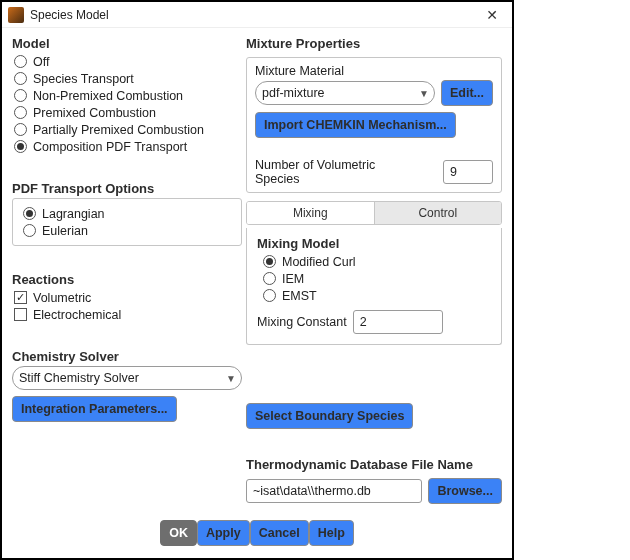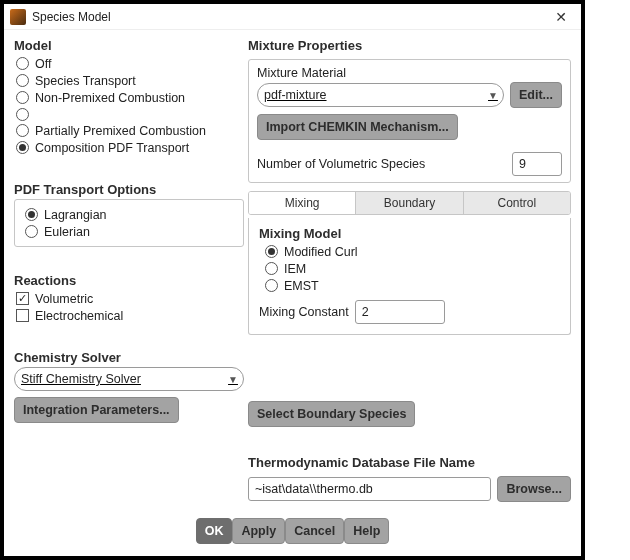--- a/index.html
+++ b/index.html
@@ -1,37 +1,37 @@
 <!DOCTYPE html>
 <html><head>
 <meta charset="utf-8">
 <style>
   * { box-sizing: border-box; font-family: -apple-system, "Segoe UI", Arial, sans-serif; }
   body { margin: 0; background: #fff; }
-  .dialog { width: 585px; height: 560px; border: 4px solid #000000; background: #fff; display: flex; flex-direction: column; }
+  .dialog { width: 514px; height: 560px; border: 2px solid #000000; background: #fff; display: flex; flex-direction: column; }
   .titlebar { height: 26px; display: flex; align-items: center; padding: 0 6px; border-bottom: 1px solid #eee; }
   .titlebar .icon { width: 16px; height: 16px; background: linear-gradient(135deg,#c96b1a,#4a2c10); border-radius: 2px; margin-right: 6px; }
   .titlebar .title { font-size: 12px; color: #222; flex: 1; }
   .titlebar .close { width: 28px; text-align: center; font-size: 14px; color: #333; cursor: pointer; }
   .body { flex: 1; padding: 6px 10px 0 10px; display: flex; gap: 4px; overflow: hidden; }
   .leftcol { width: 230px; display: flex; flex-direction: column; gap: 20px; }
   .rightcol { flex: 1; display: flex; flex-direction: column; gap: 4px; }
   .section-title { font-size: 13px; font-weight: 700; color: #2d2d2d; margin: 2px 0 2px 0; }
   .group { margin-bottom: 4px; }
   .radio-row, .check-row { display: flex; align-items: center; gap: 6px; font-size: 12.5px; color: #222; padding: 1.5px 2px; }
   .radio { width: 13px; height: 13px; border: 1px solid #555; border-radius: 50%; display: inline-flex; align-items: center; justify-content: center; background: #fff; }
   .radio .dot { width: 7px; height: 7px; border-radius: 50%; background: #333; display: none; }
   .radio.checked .dot { display: block; }
   .checkbox { width: 13px; height: 13px; border: 1px solid #555; background: #fff; display: inline-flex; align-items: center; justify-content: center; font-size: 11px; line-height: 1; color: #222; }
   .checkbox.checked::after { content: "✓"; }
   .framed { border: 1px solid #c6c6c6; border-radius: 3px; padding: 6px 8px; }
-  .select { display: flex; align-items: center; border: 1px solid #9a9a9a; border-radius: 12px; height: 24px; background: #fff; text-decoration: underline; }
+  .select { display: flex; align-items: center; border: 1px solid #9a9a9a; border-radius: 12px; height: 24px; background: #fff; }
   .select .val { flex: 1; padding: 0 6px; font-size: 12.5px; color: #222; }
   .select .caret { width: 20px; text-align: center; color: #555; font-size: 10px; }
-  .btn { display: inline-flex; align-items: center; justify-content: center; border: 1px solid #8a8a8a; border-radius: 4px; background: #a3a3a3; padding: 3px 8px; font-size: 12.5px; font-weight: 700; color: #2d2d2d; cursor: pointer; height: 26px; }
+  .btn { display: inline-flex; align-items: center; justify-content: center; border: 1px solid #8a8a8a; border-radius: 4px; background: #3b82f6; padding: 3px 8px; font-size: 12.5px; font-weight: 700; color: #2d2d2d; cursor: pointer; height: 26px; }
   .field-label { font-size: 12.5px; color: #222; }
   .row { display: flex; align-items: center; gap: 6px; }
   .input { border: 1px solid #9a9a9a; border-radius: 3px; height: 24px; padding: 0 6px; font-size: 12.5px; background: #fff; color: #222; }
   .tabs { display: flex; border: 1px solid #c6c6c6; border-radius: 3px; overflow: hidden; margin-top: 4px; align-items: center; }
   .tab { flex: 1; text-align: center; font-size: 12px; padding: 4px 0; background: #e8e8e8; color: #333; border-left: 1px solid #c6c6c6; }
   .tab:first-child { border-left: none; }
   .tab.active { background: #fff; font-weight: 400; }
   .mixpanel { border: 1px solid #c6c6c6; border-top: none; border-radius: 0 0 3px 3px; padding: 6px 10px 10px 10px; margin-top: -1px; }
   .footer { display: flex; justify-content: center; padding: 10px 0 12px 0; }
   .btn.primary { background: #6e6e6e; color: #fff; border-color: #6e6e6e; }
@@ -60,20 +60,21 @@
             <div class="radio-row">
               <span class="radio"></span>
               <span>Species Transport</span>
             </div>
             <div class="radio-row">
               <span class="radio"></span>
               <span>Non-Premixed Combustion</span>
             </div>
             <div class="radio-row">
               <span class="radio"></span>
+              <span>Premixed Combustion</span>
             </div>
             <div class="radio-row">
               <span class="radio"></span>
               <span>Partially Premixed Combustion</span>
             </div>
             <div class="radio-row">
               <span class="radio checked">
                 <span class="dot"></span>
               </span>
               <span>Composition PDF Transport</span>
@@ -129,29 +130,28 @@
         <div class="field-label">Mixture Material</div>
         <div class="row" style="margin-top:2px">
           <div class="select" style="flex:1">
             <span class="val">pdf-mixture</span>
             <span class="caret">▼</span>
           </div>
           <span class="btn">Edit...</span>
         </div>
         <div style="height:6px"></div>
         <span class="btn">Import CHEMKIN Mechanism...</span>
-        <div class="row" style="margin-top:12px; justify-content: space-between; gap:24px">
+        <div class="row" style="margin-top:20px; justify-content: space-between; gap:24px">
           <span class="field-label">Number of Volumetric Species</span>
           <input class="input" style="width: 50px;" value="9">
         </div>
       </div>
 
       <div class="tabs" id="tabs">
           <div class="tab active">Mixing</div>
-          <div class="tab">Boundary</div>
           <div class="tab">Control</div>
         </div>
 
       <div class="mixpanel">
         <div class="section-title" style="font-weight:700">Mixing Model</div>
         <div id="mixing-radios" style="margin:2px 0 6px 4px">
             <div class="radio-row">
               <span class="radio checked">
                 <span class="dot"></span>
               </span>

